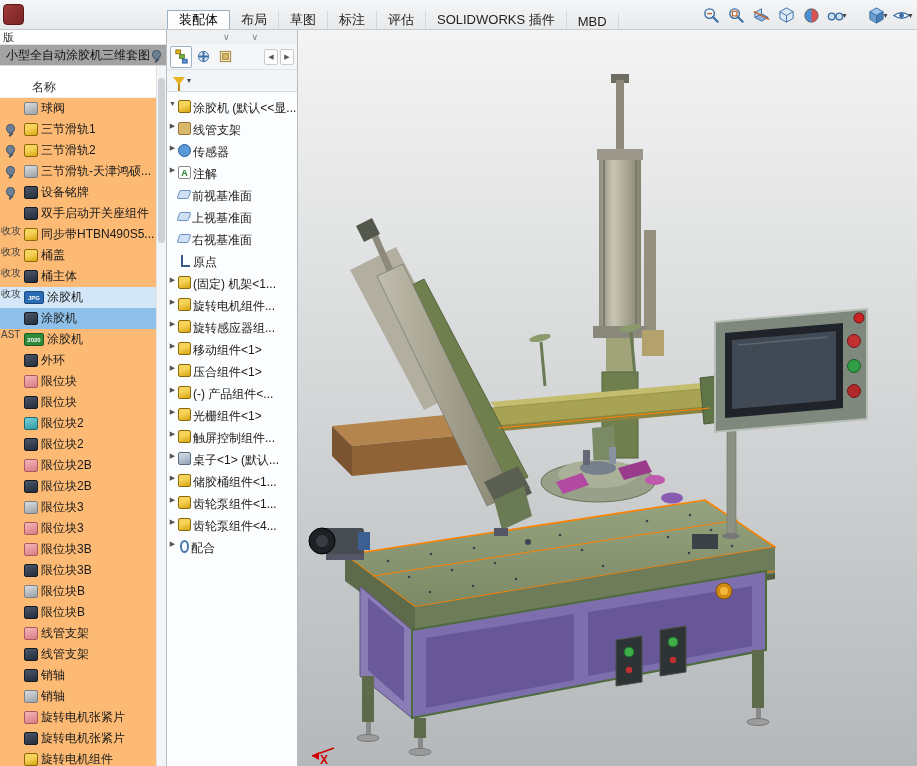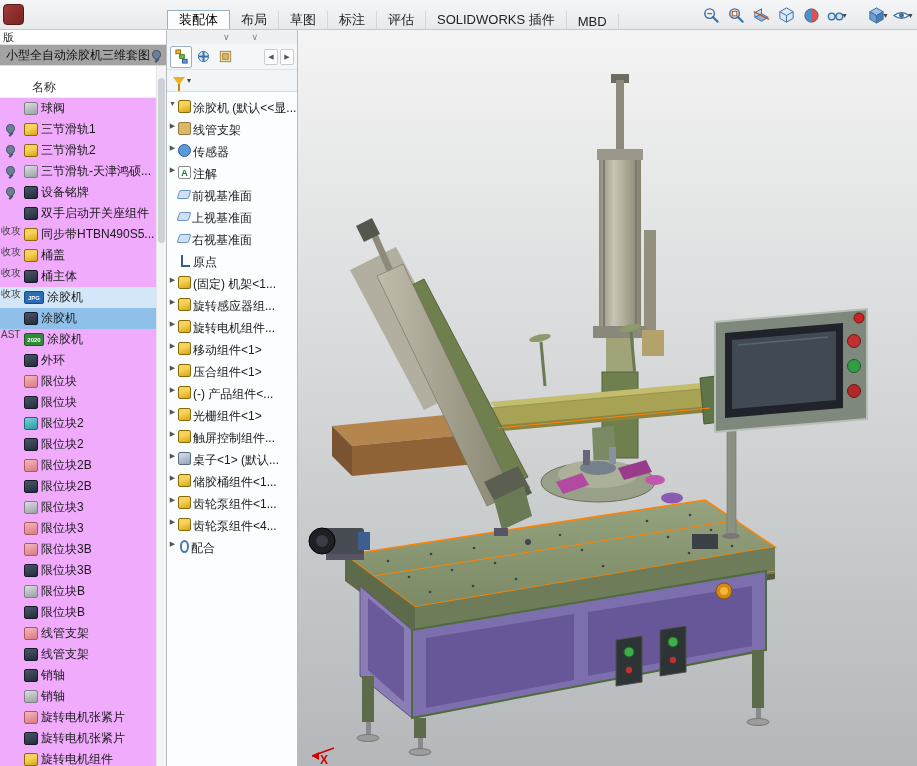--- a/index.html
+++ b/index.html
@@ -20,21 +20,21 @@
 
   
   .body{flex:1;display:flex;min-height:0}
 
   
   .left-panel{width:167px;flex:none;background:#fff;border-right:1px solid #b6bcc1;position:relative;overflow:hidden}
   .ver-strip{height:14px;padding-left:3px;font-size:11px;color:#333;background:#fff;line-height:14px}
   .panel-title{height:22px;background:#a3a3a3;border-top:1px solid #e0e3e6;border-bottom:1px solid #dadde0;display:flex;align-items:center;padding-left:6px;font-size:12px;color:#111;position:relative;white-space:nowrap}
   .spacer{height:12px;background:#fff}
   .col-header{height:20px;display:flex;align-items:center;padding-left:32px;font-size:12px;color:#333;background:#fff;border-bottom:1px solid #f0f0f0}
-  .ltree{position:absolute;left:0;right:10px;top:68px;bottom:0;overflow:hidden;background:#f0abfc}
+  .ltree{position:absolute;left:0;right:10px;top:68px;bottom:0;overflow:hidden;background:#fdba74}
   .lrow{height:21px;display:flex;align-items:center;cursor:default}
   .lrow.sel{background:#8fc0ea}
   .lrow.hl{background:#d3e7f8}
   .lrow .state{width:24px;flex:none;font-size:10px;color:#444;padding-left:1px;position:relative;height:100%}
   .lrow .lbl{white-space:nowrap;overflow:hidden;font-size:12px;padding-left:3px}
   .ic{display:inline-block;width:14px;height:13px;flex:none;border-radius:2px}
   .ic-assembly{background:linear-gradient(160deg,#f6d35a 40%,#d9a40e);border:1px solid #8a6a08}
   .ic-part-gray{background:linear-gradient(160deg,#dcdee0,#9aa0a4);border:1px solid #7a8084}
   .ic-part-dark{background:linear-gradient(160deg,#4a5668,#232c3a);border:1px solid #151c26}
   .ic-sheet-pink{background:linear-gradient(160deg,#f4b8bc,#d87a82);border:1px solid #a85a60}
@@ -413,26 +413,26 @@
             <span class="flbl">原点</span>
           </div>
           <div class="frow">
             <span class="arrow">▶</span>
             <span class="fic fic-assembly"></span>
             <span class="flbl">(固定) 机架&lt;1...</span>
           </div>
           <div class="frow">
             <span class="arrow">▶</span>
             <span class="fic fic-assembly"></span>
+            <span class="flbl">旋转电机组件...</span>
+          </div>
+          <div class="frow">
+            <span class="arrow">▶</span>
+            <span class="fic fic-assembly"></span>
             <span class="flbl">旋转感应器组...</span>
-          </div>
-          <div class="frow">
-            <span class="arrow">▶</span>
-            <span class="fic fic-assembly"></span>
-            <span class="flbl">旋转电机组件...</span>
           </div>
           <div class="frow">
             <span class="arrow">▶</span>
             <span class="fic fic-assembly"></span>
             <span class="flbl">移动组件&lt;1&gt;</span>
           </div>
           <div class="frow">
             <span class="arrow">▶</span>
             <span class="fic fic-assembly"></span>
             <span class="flbl">压合组件&lt;1&gt;</span>

